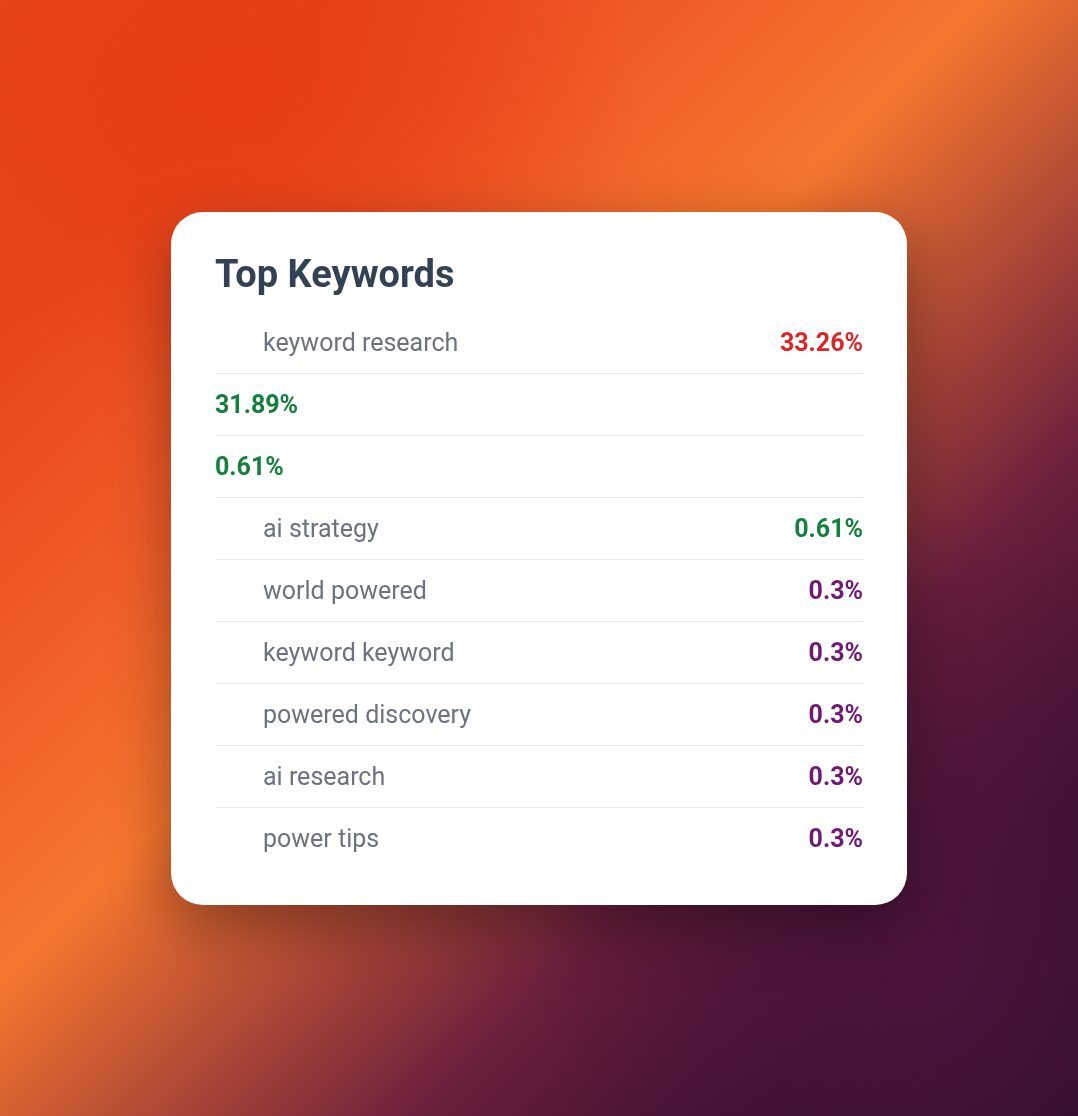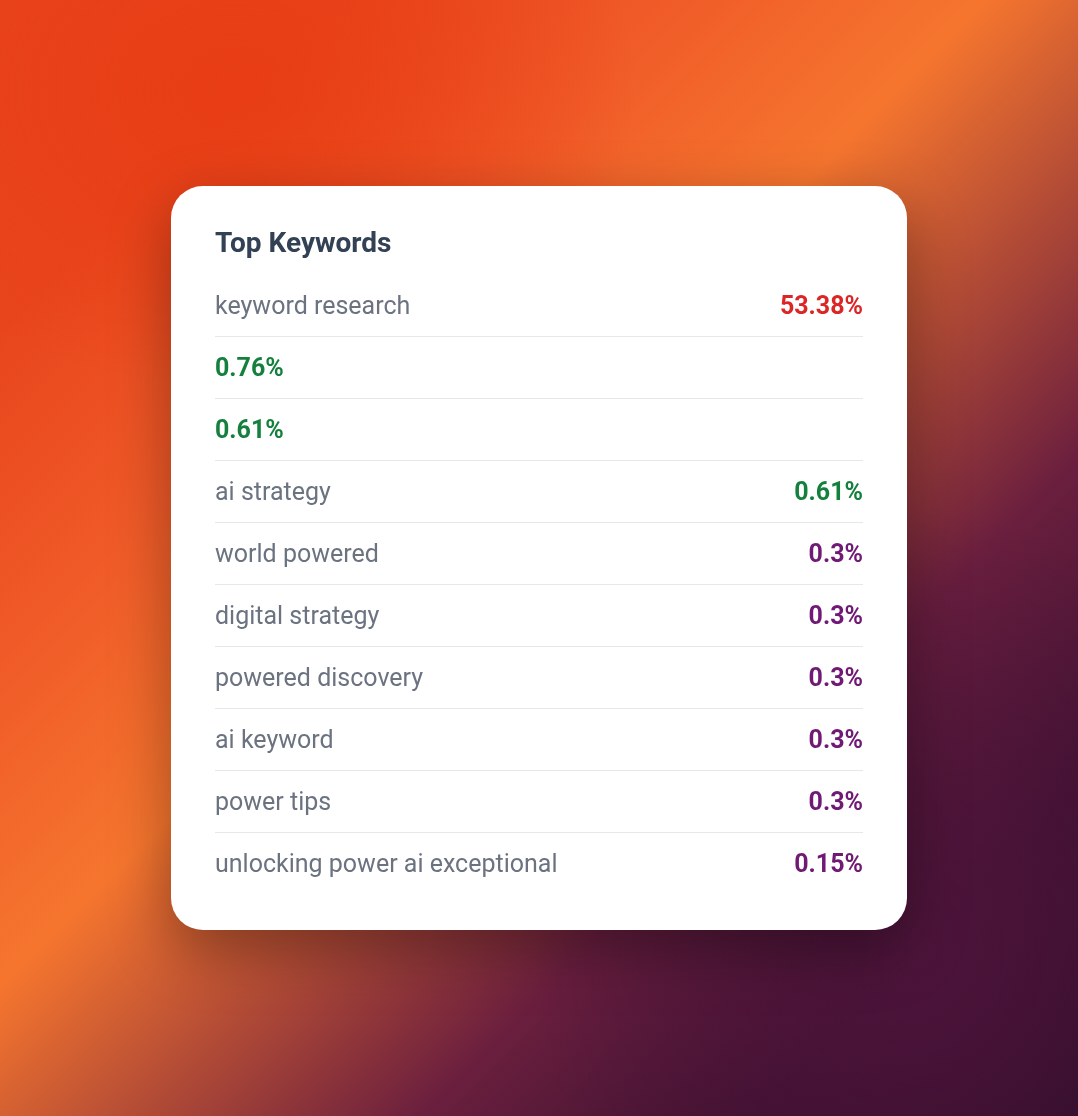--- a/index.html
+++ b/index.html
@@ -41,39 +41,40 @@
     .card {
       position: relative;
       z-index: 1;
       background: #ffffff;
       border-radius: 32px;
       padding: 40px 44px 36px 44px;
       width: 736px;
       box-shadow: 0 20px 60px rgba(0, 0, 0, 0.35);
     }
     .card-title {
-      font-size: 28px;
+      font-size: 38px;
       font-weight: 700;
       color: #334155;
       margin-bottom: 16px;
     }
     .keyword-row {
       display: flex;
       justify-content: space-between;
       align-items: center;
       padding: 16px 0;
       border-bottom: 1px solid #e5e7eb;
     }
     .keyword-row:last-child {
       border-bottom: none;
     }
     .keyword-label {
       font-size: 25px;
       color: #6b7280;
       font-weight: 400;
+      margin-left: 48px;
     }
     .keyword-value {
       font-size: 25px;
       font-weight: 700;
     }
     .value-red {
       color: #dc2626;
     }
     .value-green {
       color: #15803d;
@@ -83,50 +84,46 @@
     }
   </style>
 </head>
 <body>
 
 <div class="card">
   <h2 class="card-title">Top Keywords</h2>
   <div>
     <div class="keyword-row">
       <span class="keyword-label">keyword research</span>
-      <span class="keyword-value value-red">53.38%</span>
+      <span class="keyword-value value-red">33.26%</span>
     </div>
     <div class="keyword-row">
-      <span class="keyword-value value-green">0.76%</span>
+      <span class="keyword-value value-green">31.89%</span>
     </div>
     <div class="keyword-row">
       <span class="keyword-value value-green">0.61%</span>
     </div>
     <div class="keyword-row">
       <span class="keyword-label">ai strategy</span>
       <span class="keyword-value value-green">0.61%</span>
     </div>
     <div class="keyword-row">
       <span class="keyword-label">world powered</span>
       <span class="keyword-value value-gray">0.3%</span>
     </div>
     <div class="keyword-row">
-      <span class="keyword-label">digital strategy</span>
+      <span class="keyword-label">keyword keyword</span>
       <span class="keyword-value value-gray">0.3%</span>
     </div>
     <div class="keyword-row">
       <span class="keyword-label">powered discovery</span>
       <span class="keyword-value value-gray">0.3%</span>
     </div>
     <div class="keyword-row">
-      <span class="keyword-label">ai keyword</span>
+      <span class="keyword-label">ai research</span>
       <span class="keyword-value value-gray">0.3%</span>
     </div>
     <div class="keyword-row">
       <span class="keyword-label">power tips</span>
       <span class="keyword-value value-gray">0.3%</span>
     </div>
-    <div class="keyword-row">
-      <span class="keyword-label">unlocking power ai exceptional</span>
-      <span class="keyword-value value-gray">0.15%</span>
-    </div>
   </div>
 </div>
 
 </body></html>

